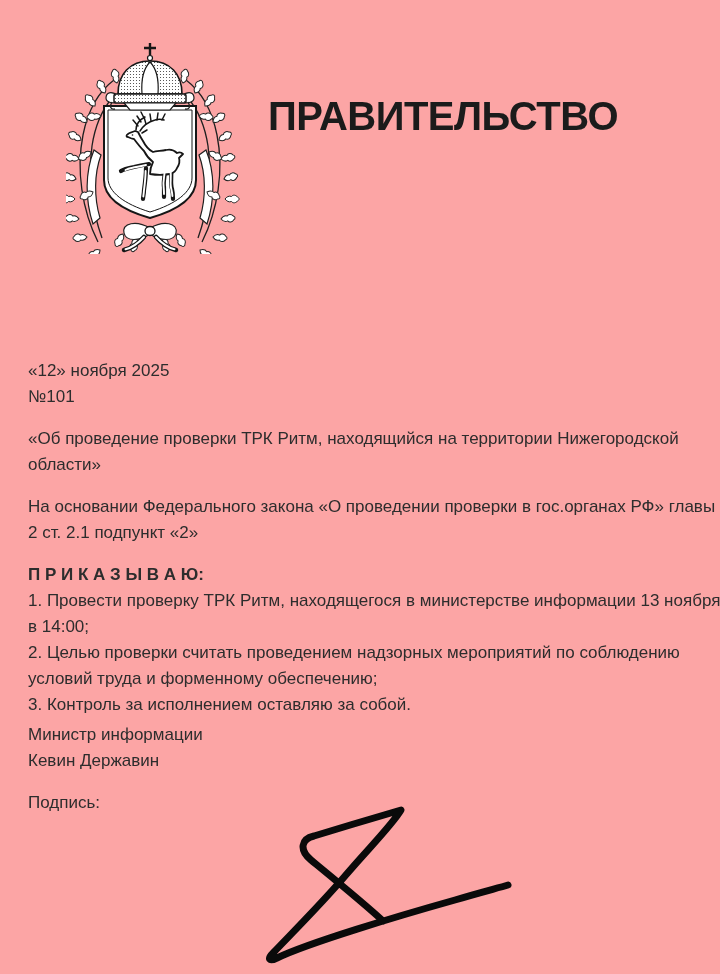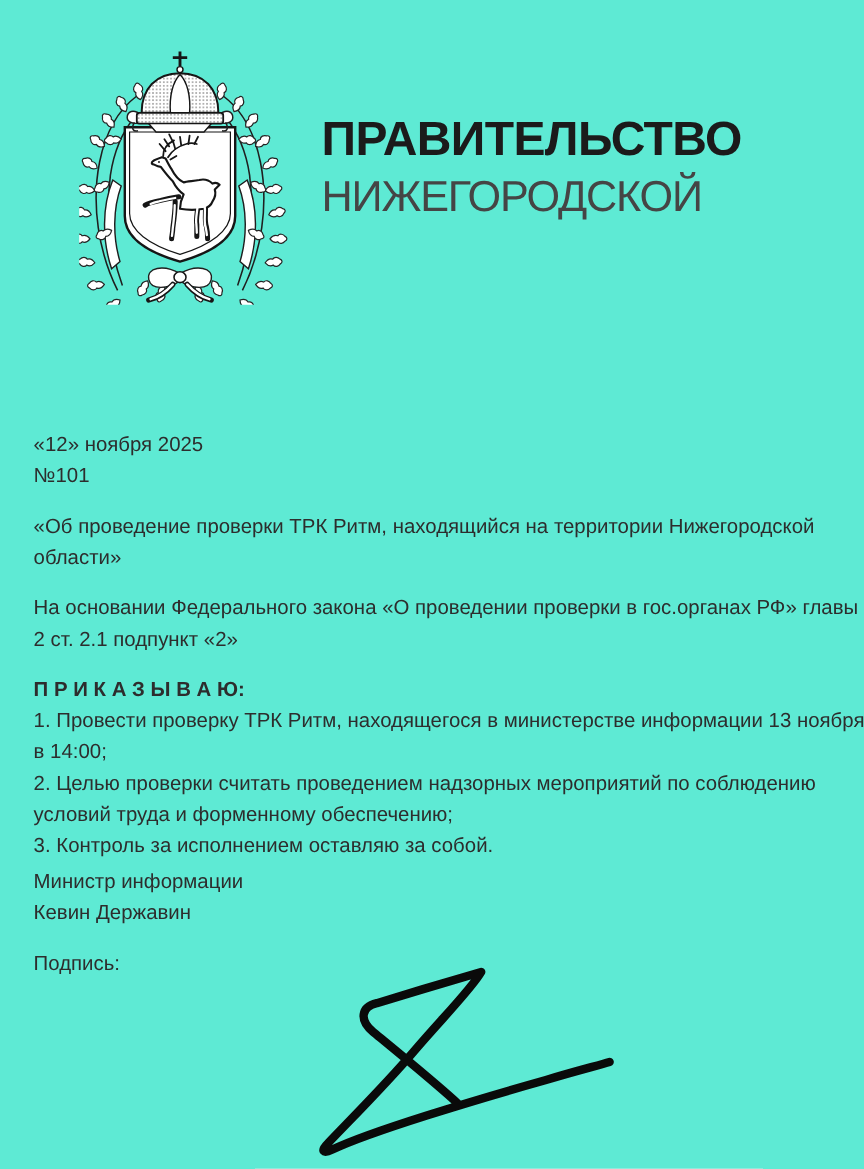--- a/index.html
+++ b/index.html
@@ -5,21 +5,21 @@
   :root{
     --ink:#1b1b1b;
     --subtitle:#454545;
     --body-text:#2d2d2d;
     --signature-ink:#0a0a0a;
   }
   html,body{margin:0;padding:0;background:#e9e9e9;}
   .page{
     position:relative;
     width:720px;height:974px;
-    background:#5eead4;
+    background:#fca5a5;
     overflow:hidden;
     margin:0 auto;
     font-family:"Liberation Sans","DejaVu Sans",sans-serif;
   }
   
   .emblem{position:absolute;left:66px;top:40px;width:180px;height:214px;}
   .header-text{position:absolute;left:268px;top:96px;white-space:nowrap;}
   .org-title{
     font-size:40px;font-weight:800;line-height:40px;
     letter-spacing:-0.5px;color:var(--ink);
@@ -127,21 +127,20 @@
       <path d="M78,197 C72,204 66,208 58,210" fill="none" stroke="#161616" stroke-width="4.5" stroke-linecap="round"></path>
       <path d="M90,197 C96,204 102,208 110,210" fill="none" stroke="#161616" stroke-width="4.5" stroke-linecap="round"></path>
       <path d="M78,197 C72,203.5 66.5,207.5 59.5,209.3" fill="none" stroke="#ffffff" stroke-width="2" stroke-linecap="round"></path>
       <path d="M90,197 C96,203.5 101.5,207.5 108.5,209.3" fill="none" stroke="#ffffff" stroke-width="2" stroke-linecap="round"></path>
       <ellipse cx="84" cy="191" rx="5" ry="4.5" fill="#ffffff" stroke="#161616" stroke-width="1.3"></ellipse>
     </g>
   </svg>
 
   <div class="header-text">
     <div class="org-title">ПРАВИТЕЛЬСТВО</div>
-    <div class="org-sub first">НИЖЕГОРОДСКОЙ</div>
   </div>
 
   <div class="body-text">
     <div class="para">
       <div class="line">«12» ноября 2025</div>
       <div class="line">№101</div>
     </div>
 
     <div class="para">
       <div class="line">«Об проведение проверки ТРК Ритм, находящийся на территории Нижегородской

